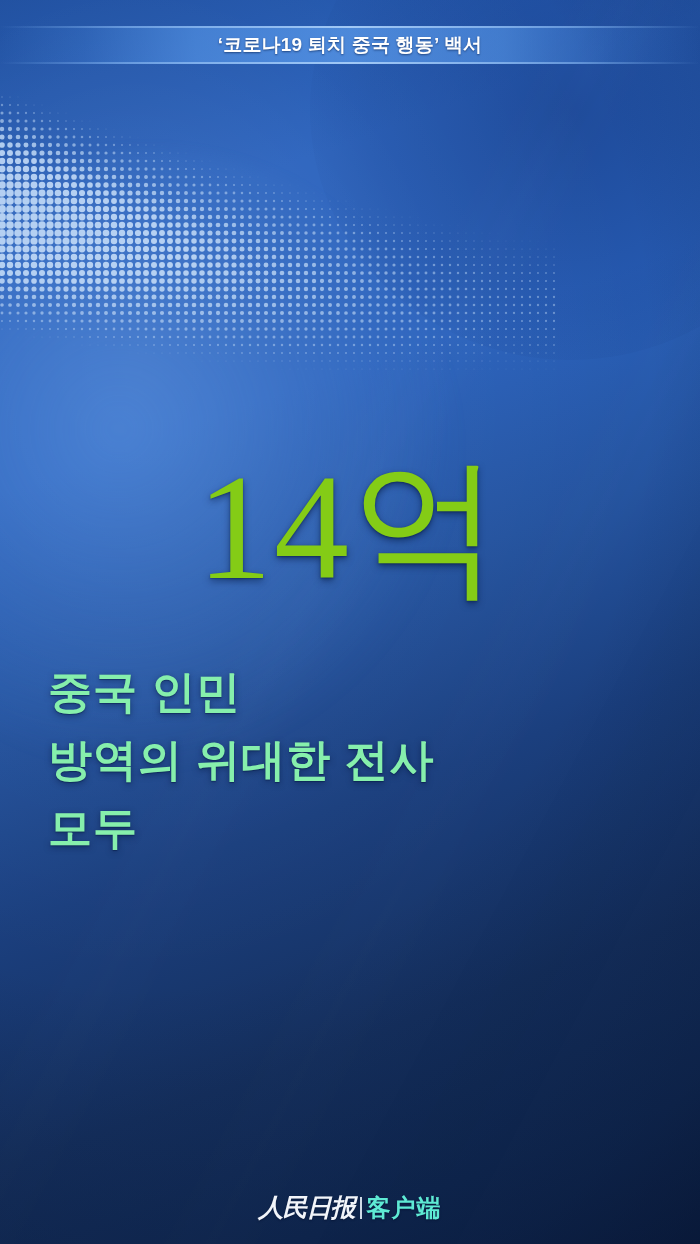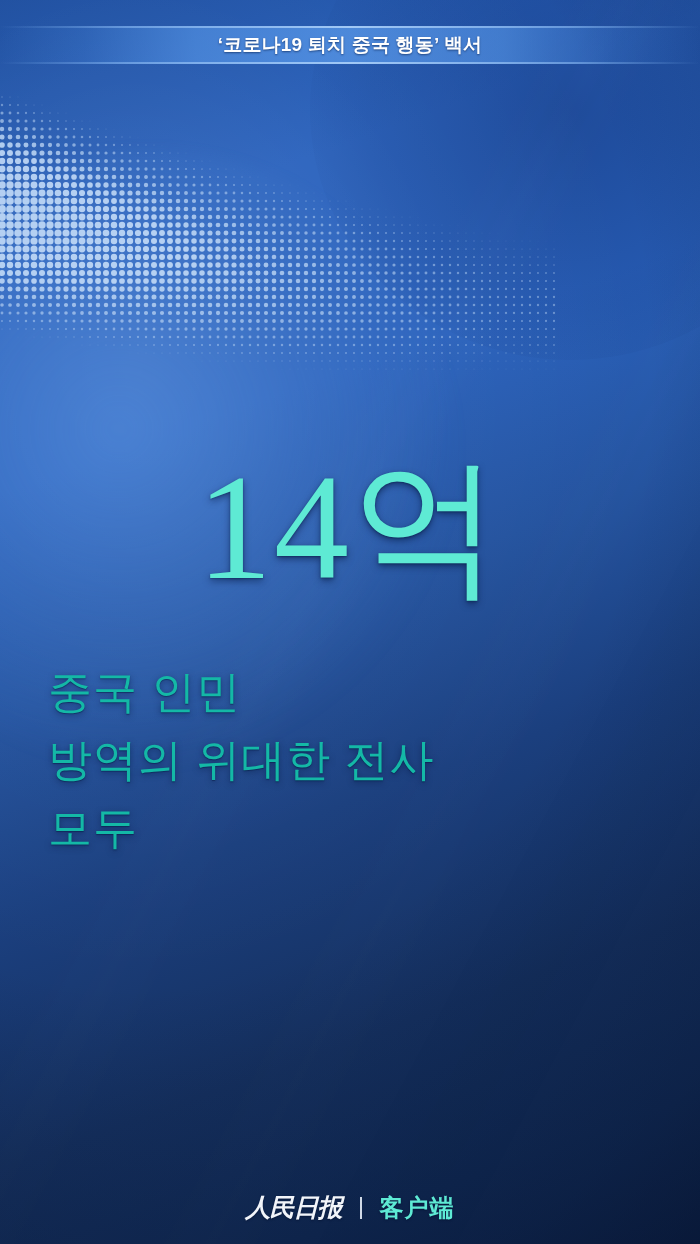--- a/index.html
+++ b/index.html
@@ -152,56 +152,56 @@
   .bignum {
     position: absolute;
     left: 0;
     top: 452px;
     width: 700px;
     text-align: center;
     font-family: "Liberation Serif", "DejaVu Serif", serif;
     font-size: 150px;
     line-height: 150px;
     font-weight: normal;
-    color: #5eead4;
+    color: #84cc16;
     letter-spacing: 2px;
     text-shadow:
       0 3px 7px rgba(4,20,58,0.55),
       0 1px 2px rgba(4,20,58,0.40);
   }
 
   
   .headline {
     position: absolute;
     left: 48px;
     top: 658px;
     width: 600px;
   }
   .headline-line {
-    color: #14b8a6;
+    color: #86efac;
     font-size: 44px;
     line-height: 68px;
-    font-weight: normal;
+    font-weight: bold;
     letter-spacing: 1px;
     white-space: nowrap;
     text-shadow:
       0 2px 6px rgba(4,20,58,0.50),
       0 1px 1px rgba(4,20,58,0.45);
   }
 
   
   .footer {
     position: absolute;
     left: 0;
     bottom: 22px;
     width: 700px;
     display: flex;
     align-items: center;
     justify-content: center;
-    gap: 18px;
+    gap: 5px;
   }
   .logo-brand {
     font-family: "Liberation Serif", "DejaVu Serif", serif;
     font-style: italic;
     font-weight: bold;
     font-size: 25px;
     line-height: 28px;
     color: #f2f5fa;
     letter-spacing: -1px;
     text-shadow: 0 1px 2px rgba(0,15,45,0.6);

